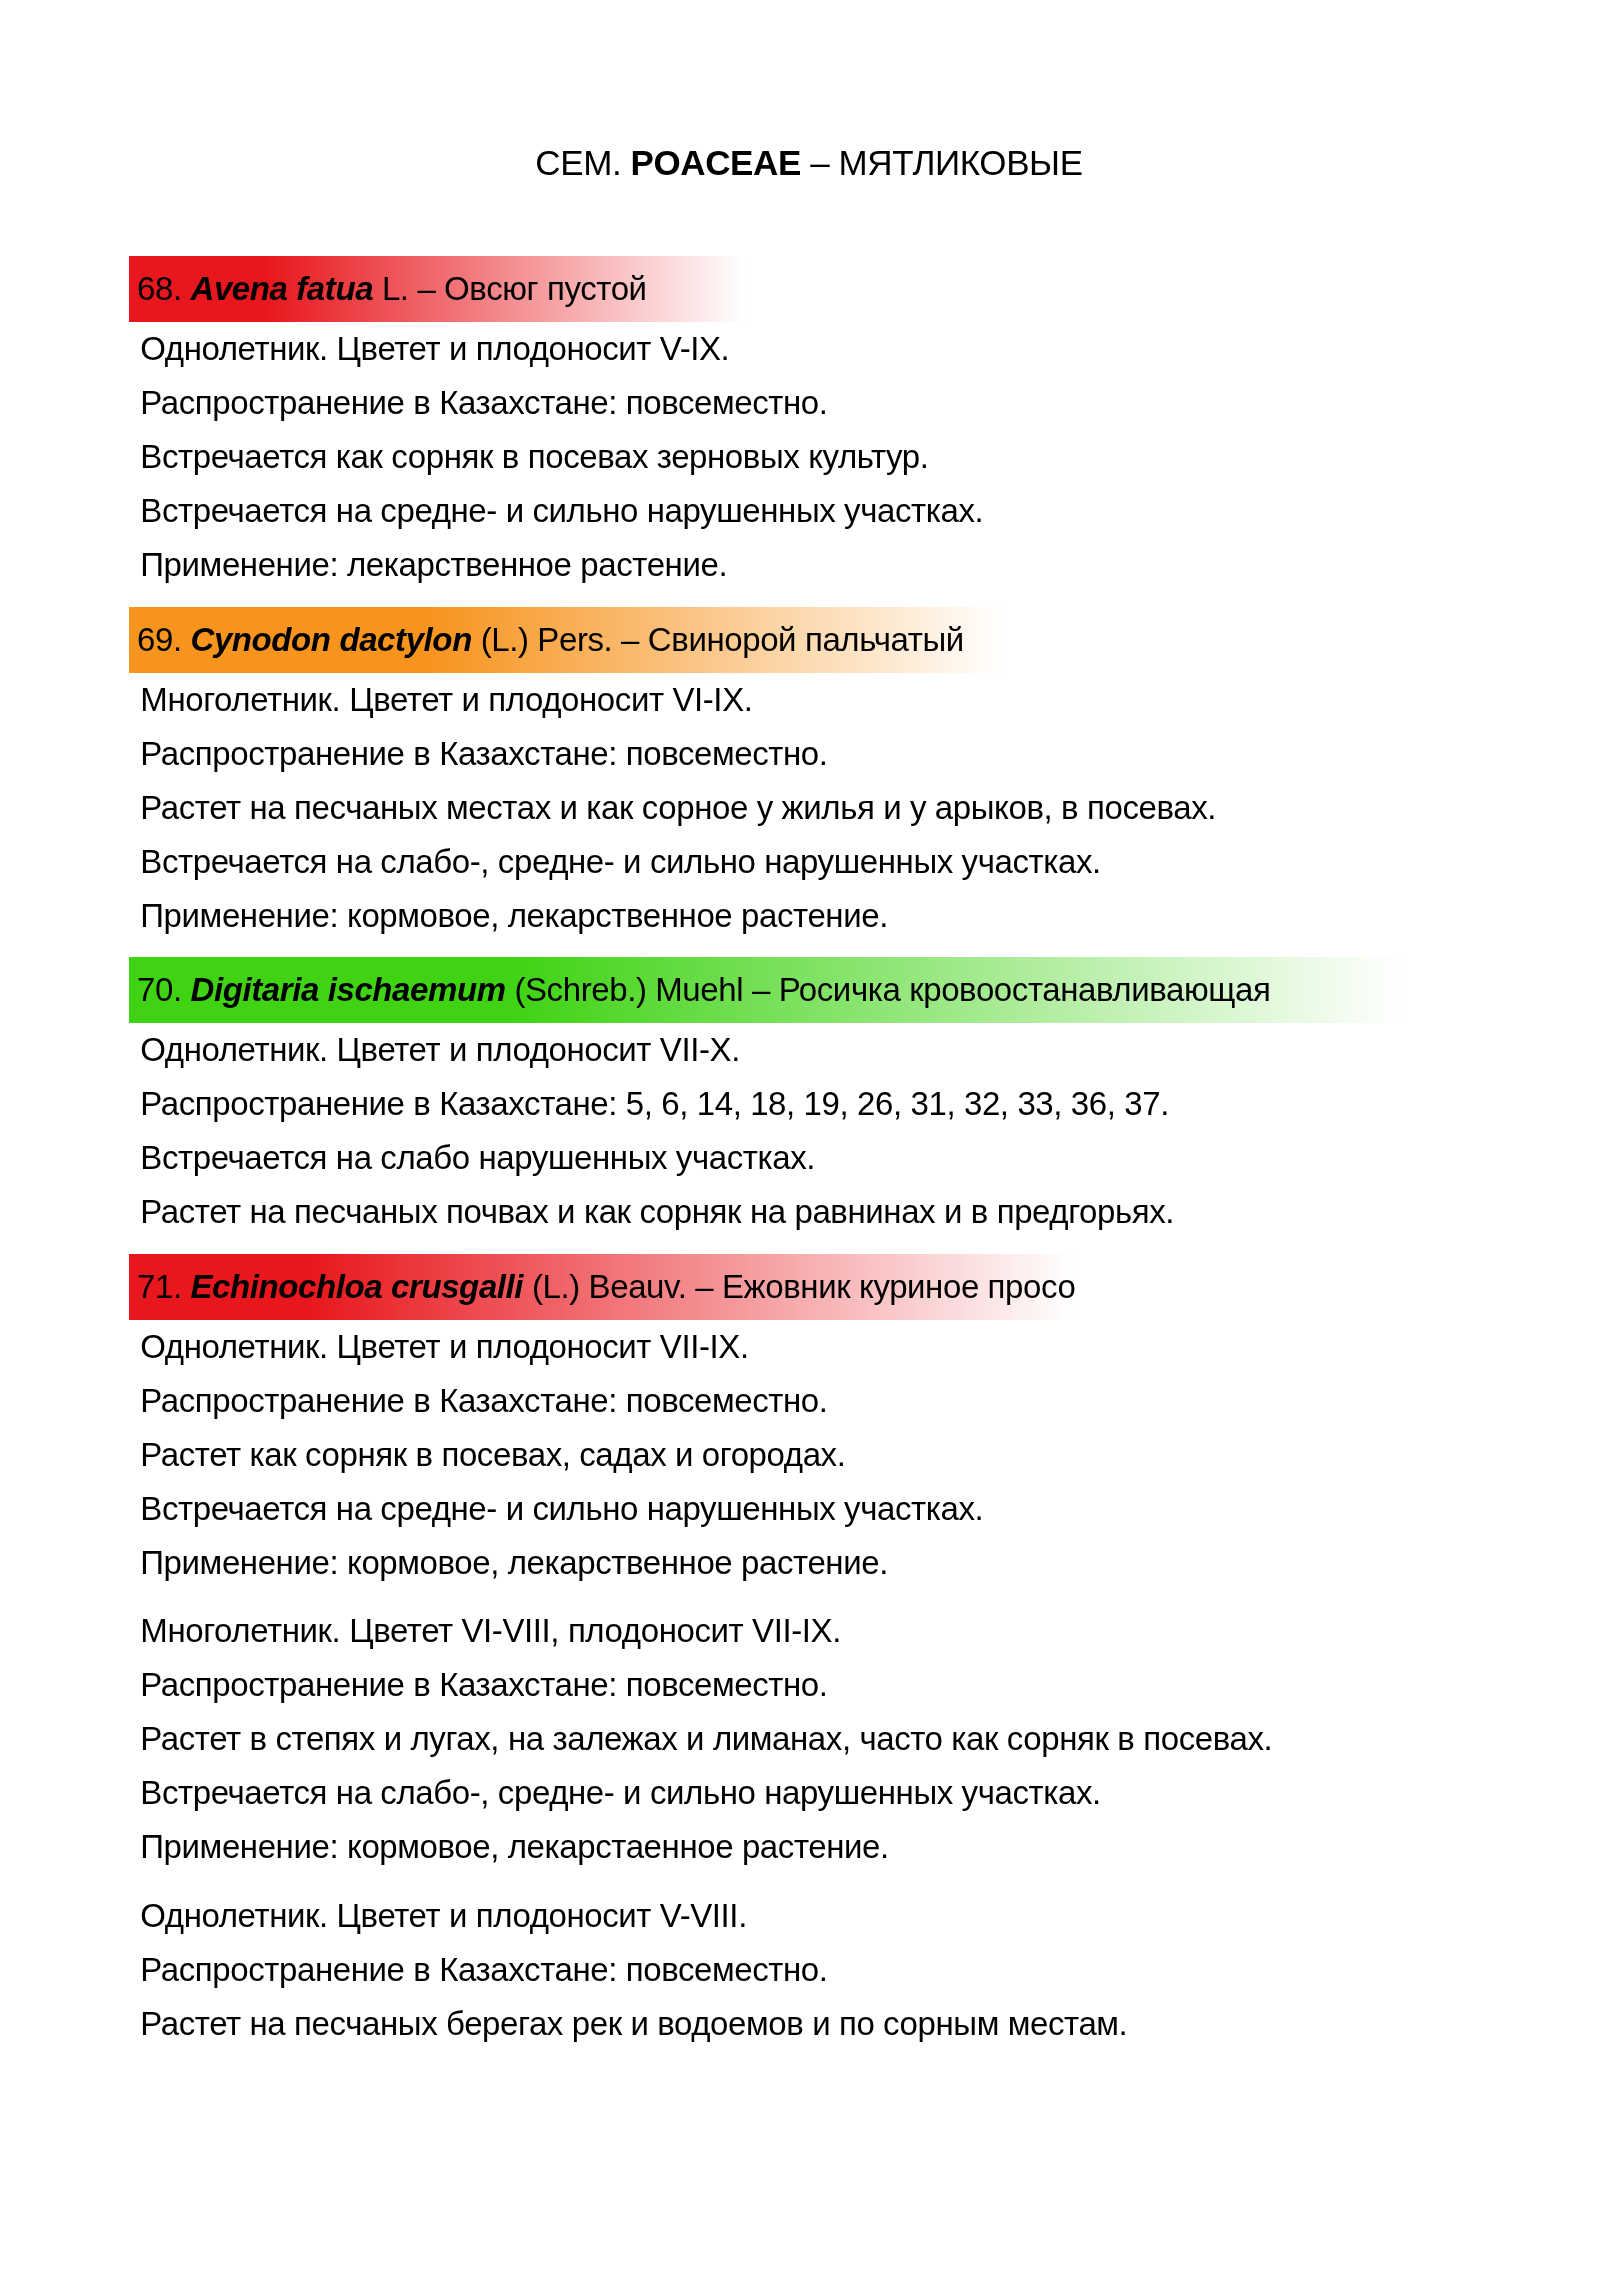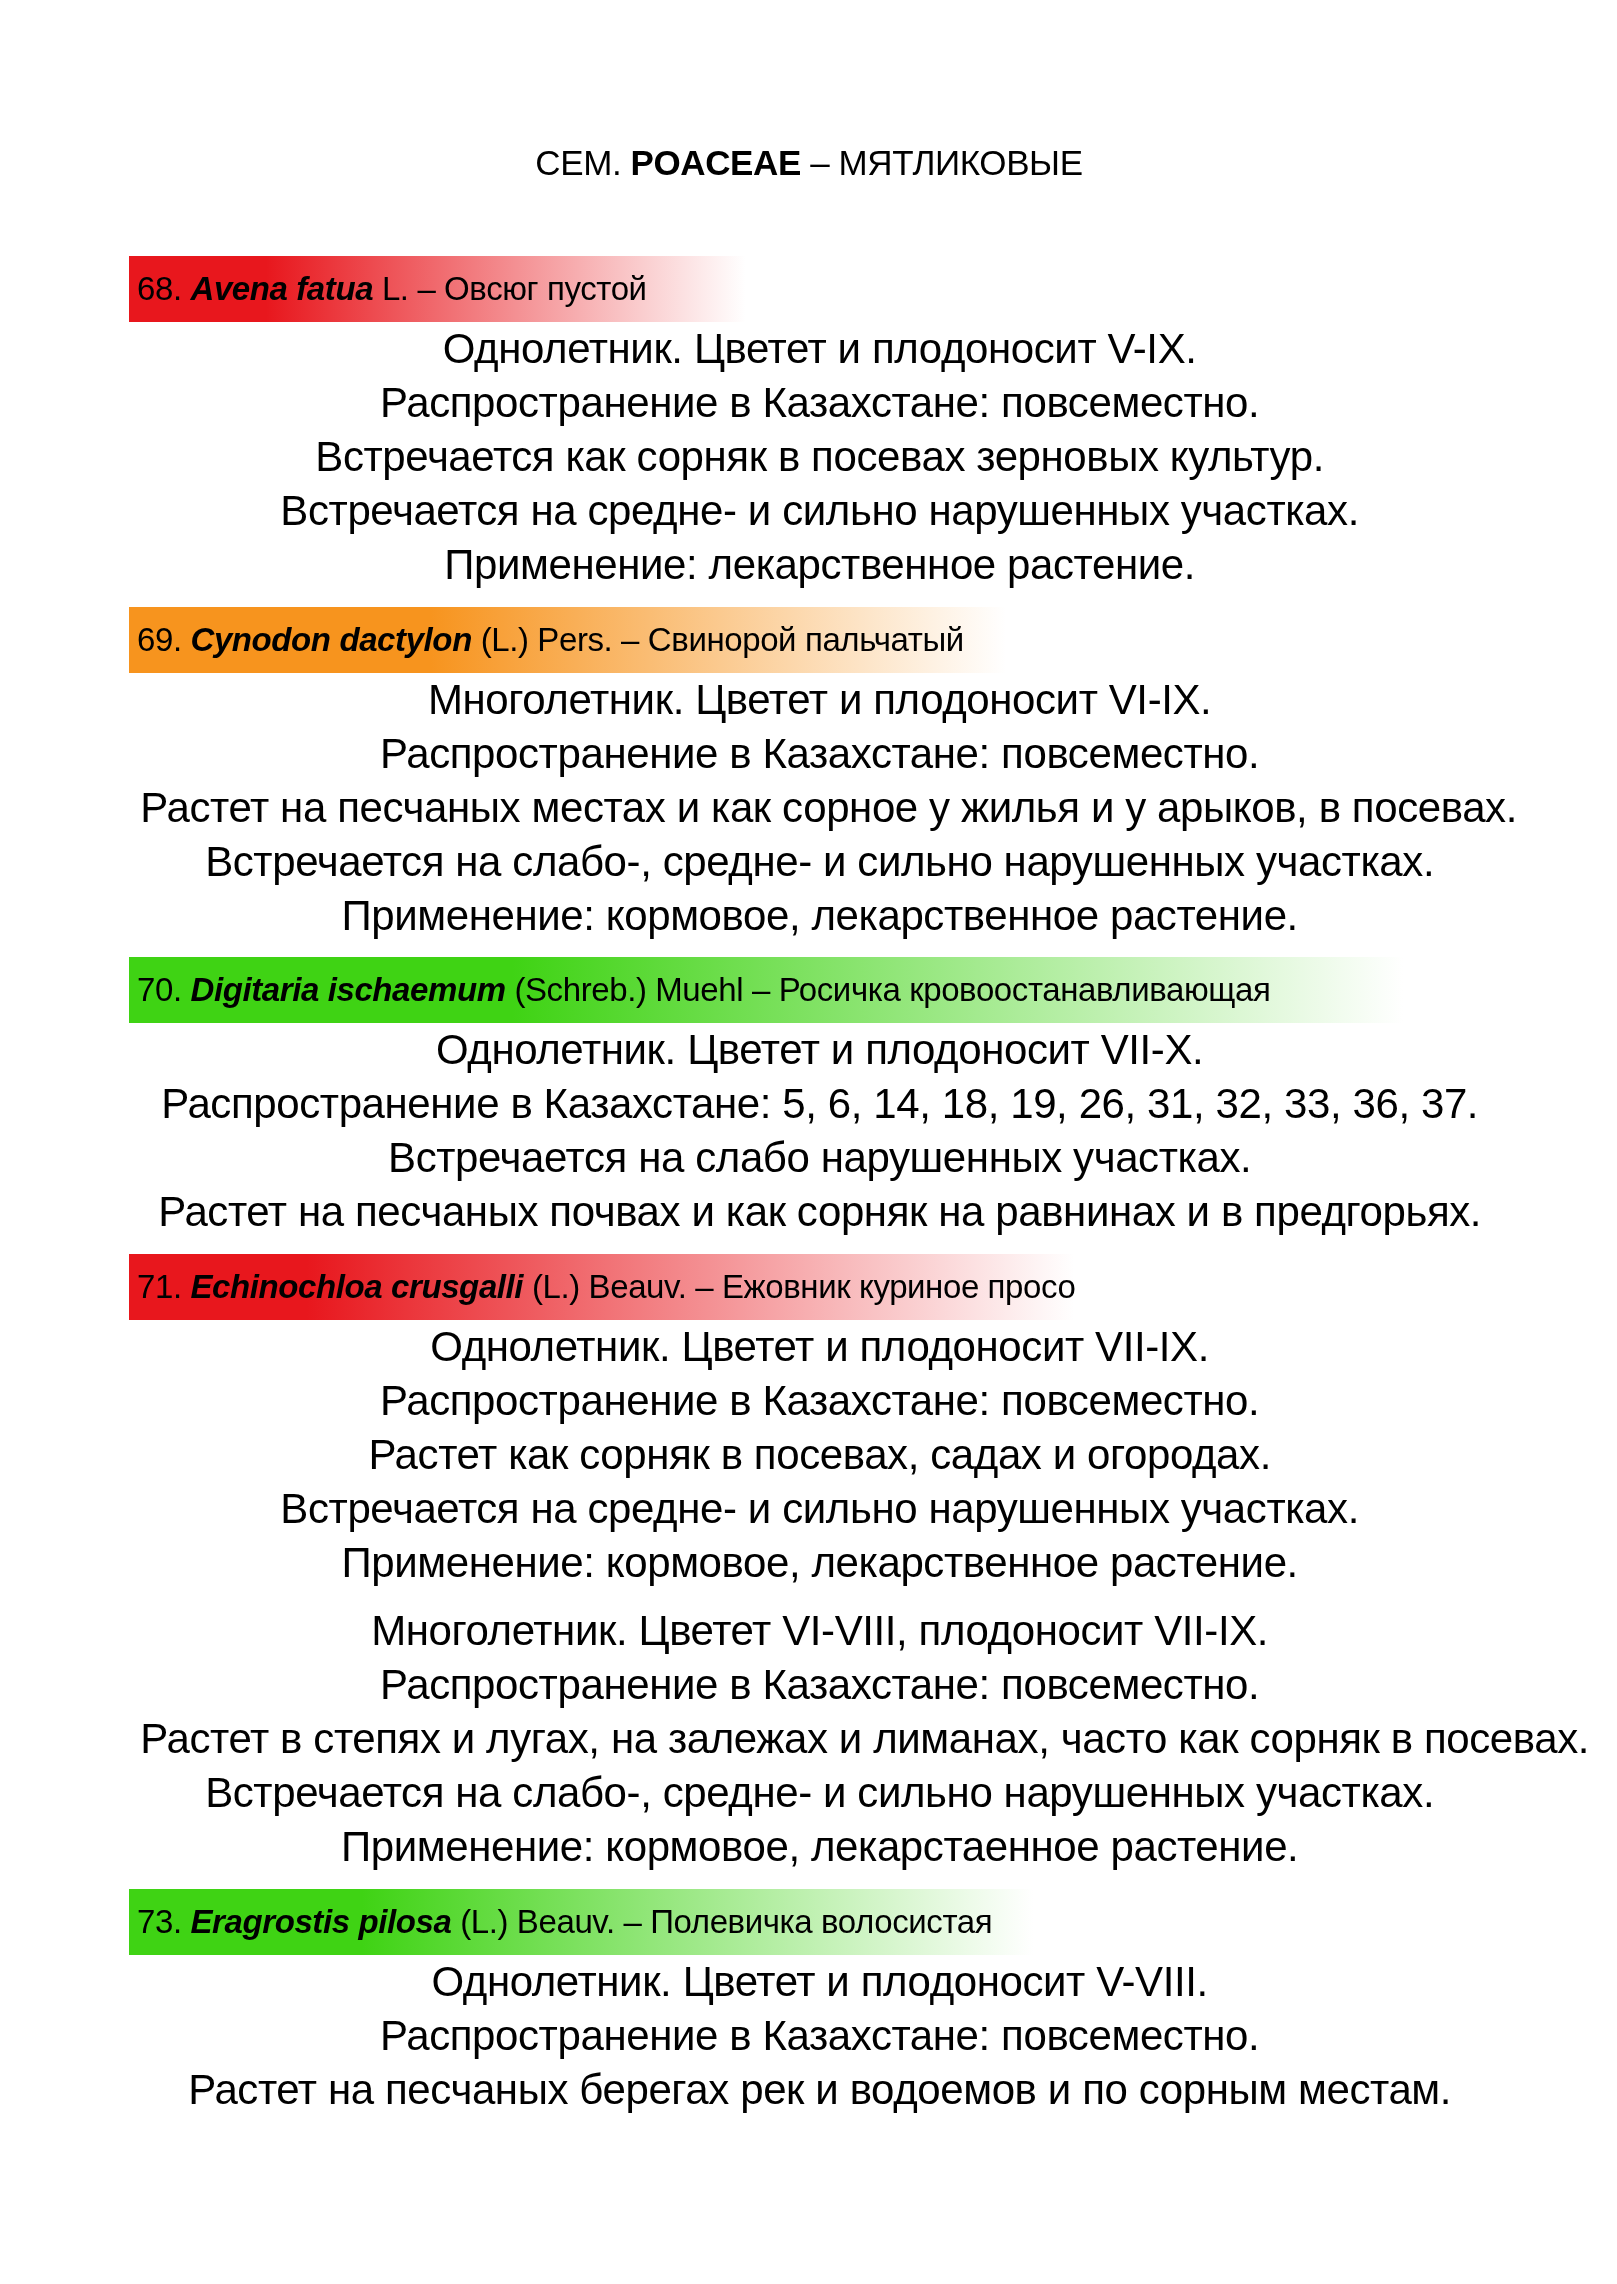--- a/index.html
+++ b/index.html
@@ -49,25 +49,24 @@
     white-space: pre;
   }
   .entry-header .species {
     font-weight: bold;
     font-style: italic;
   }
   .entry-body {
     padding-left: 11.3px;
   }
   .entry-line {
-    font-size: 42px;
+    font-size: 33px;
     letter-spacing: -0.4px;
     line-height: 54px;
     white-space: pre;
-    text-align: center;
   }
   .page-number {
     position: absolute;
     top: 2193px;
     left: 0;
     width: 100%;
     text-align: center;
     font-size: 31px;
   }
 </style>
@@ -126,21 +125,20 @@
     <div class="entry-body">
           <div class="entry-line">Многолетник. Цветет VI-VIII, плодоносит VII-IX.</div>
           <div class="entry-line">Распространение в Казахстане: повсеместно.</div>
           <div class="entry-line">Растет в степях и лугах, на залежах и лиманах, часто как сорняк в посевах.</div>
           <div class="entry-line">Встречается на слабо-, средне- и сильно нарушенных участках.</div>
           <div class="entry-line">Применение: кормовое, лекарстаенное растение.</div>
         </div>
   </div>
 
   <div class="entry">
-    <div class="entry-header" style="background: linear-gradient(90deg, rgb(63, 211, 20) 0%, rgb(63, 211, 20) 17%, rgb(255, 255, 255) 66%);"><span>73. </span><span class="species">Eragrostis pilosa</span><span> (L.) Beauv. – Полевичка волосистая</span></div>
     <div class="entry-body">
           <div class="entry-line">Однолетник. Цветет и плодоносит V-VIII.</div>
           <div class="entry-line">Распространение в Казахстане: повсеместно.</div>
           <div class="entry-line">Растет на песчаных берегах рек и водоемов и по сорным местам.</div>
         </div>
   </div>
 </div>
 
   <div class="page-number">22</div>
 

